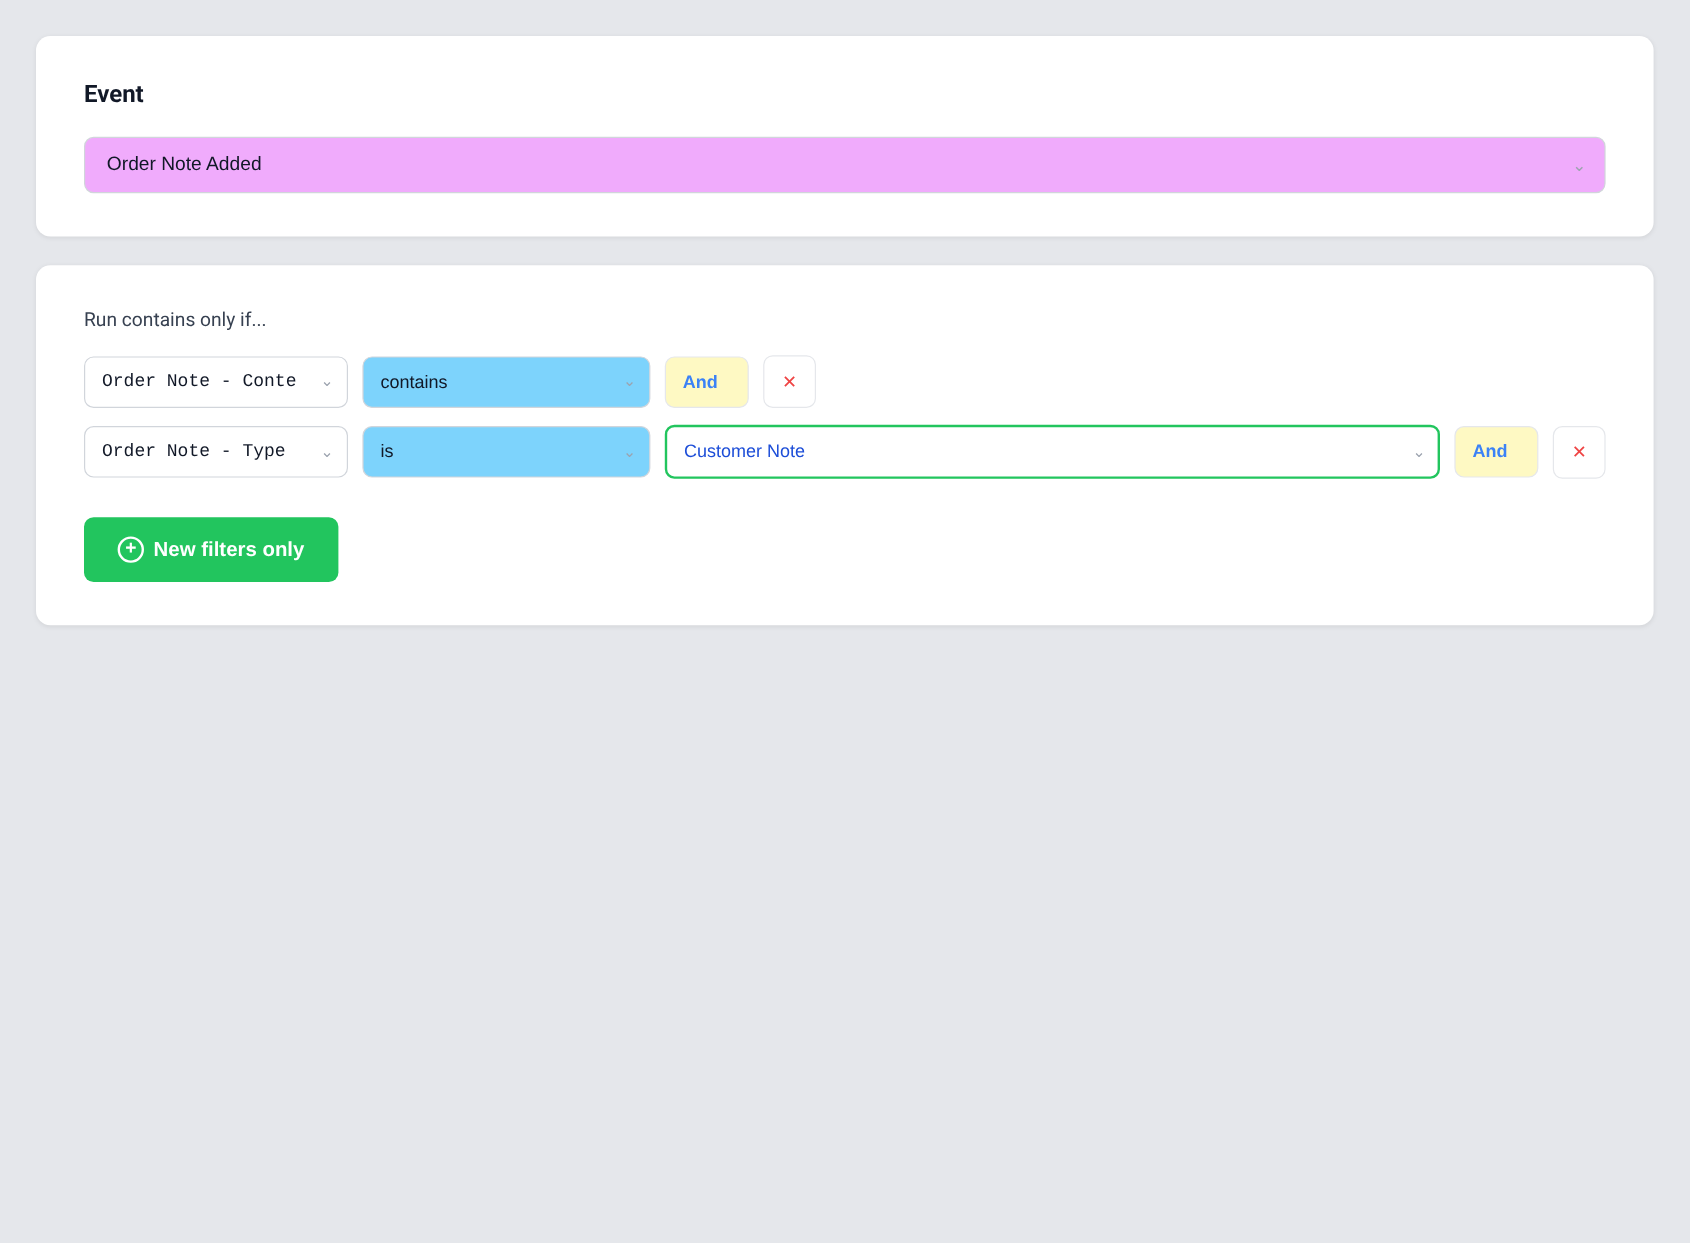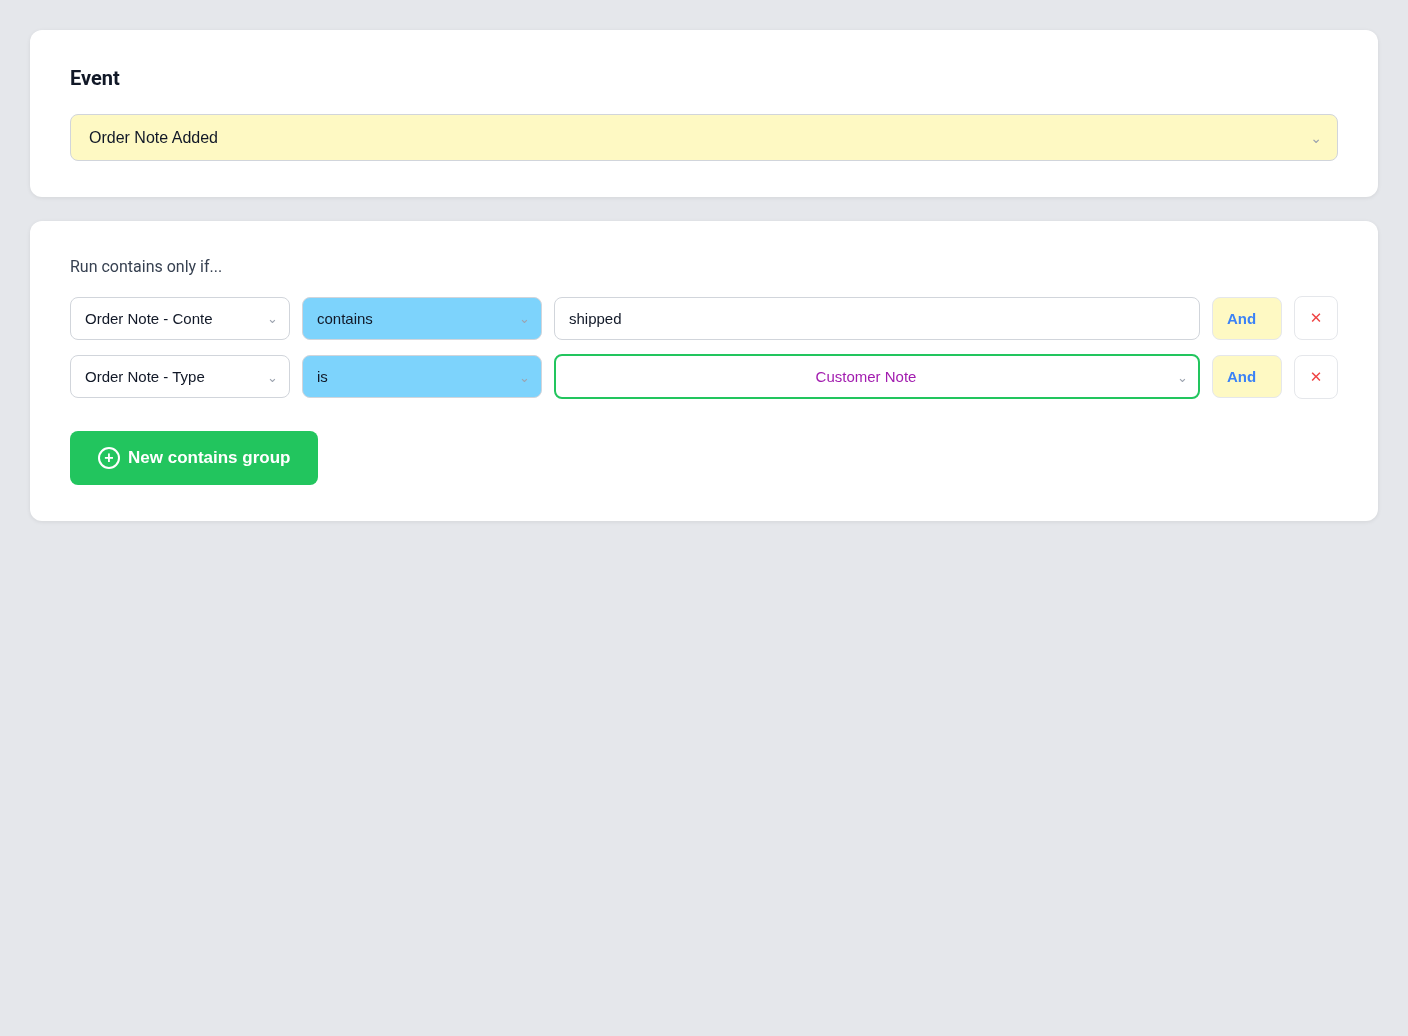--- a/index.html
+++ b/index.html
@@ -38,21 +38,21 @@
     }
 
     .select-field {
       width: 100%;
       border: 1.5px solid #d1d5db;
       border-radius: 8px;
       padding: 14px 18px;
       font-size: 16px;
       color: #111827;
       appearance: none;
-      background: #fef9c3;
+      background: #f0abfc;
       cursor: pointer;
       outline: none;
     }
 
     .chevron-icon {
       position: absolute;
       right: 16px;
       top: 50%;
       transform: translateY(-50%);
       color: #9ca3af;
@@ -88,20 +88,21 @@
       width: 100%;
       border: 1.5px solid #d1d5db;
       border-radius: 8px;
       padding: 12px 36px 12px 14px;
       font-size: 15px;
       color: #111827;
       appearance: none;
       background: #fff;
       cursor: pointer;
       outline: none;
+      font-family: Liberation Mono, monospace;
     }
 
     .filter-select-md {
       position: relative;
       flex: 0 0 240px;
     }
 
     .filter-select-md select {
       width: 100%;
       border: 1.5px solid #d1d5db;
@@ -129,26 +130,25 @@
       position: relative;
       flex: 1;
     }
 
     .filter-select-value select {
       width: 100%;
       border: 2px solid #22c55e;
       border-radius: 8px;
       padding: 12px 36px 12px 14px;
       font-size: 15px;
-      color: #a21caf;
+      color: #1d4ed8;
       appearance: none;
       background: #fff;
       cursor: pointer;
       outline: none;
-      text-align: center;
     }
 
     .select-chevron {
       position: absolute;
       right: 12px;
       top: 50%;
       transform: translateY(-50%);
       color: #9ca3af;
       pointer-events: none;
       font-size: 13px;
@@ -238,21 +238,20 @@
       </div>
       <div class="filter-select-md">
         <select>
           <option>contains</option>
           <option>is</option>
           <option>is not</option>
           <option>does not contain</option>
         </select>
         <span class="select-chevron">⌄</span>
       </div>
-      <input class="filter-input" type="text" value="shipped" style="">
       <button class="and-button">And</button>
       <button class="remove-button">
         <span>✕</span>
       </button>
     </div>
 
     <div class="filter-row">
       <div class="filter-select-sm">
         <select>
           <option>Order Note - Conte</option>
@@ -280,15 +279,15 @@
       <button class="and-button">And</button>
       <button class="remove-button">
         <span>✕</span>
       </button>
     </div>
 
   </div>
 
   <button class="new-filters-btn">
     <span class="plus-circle">+</span>
-    <span>New contains group</span>
+    <span>New filters only</span>
   </button>
 </div>
 
 </body></html>

